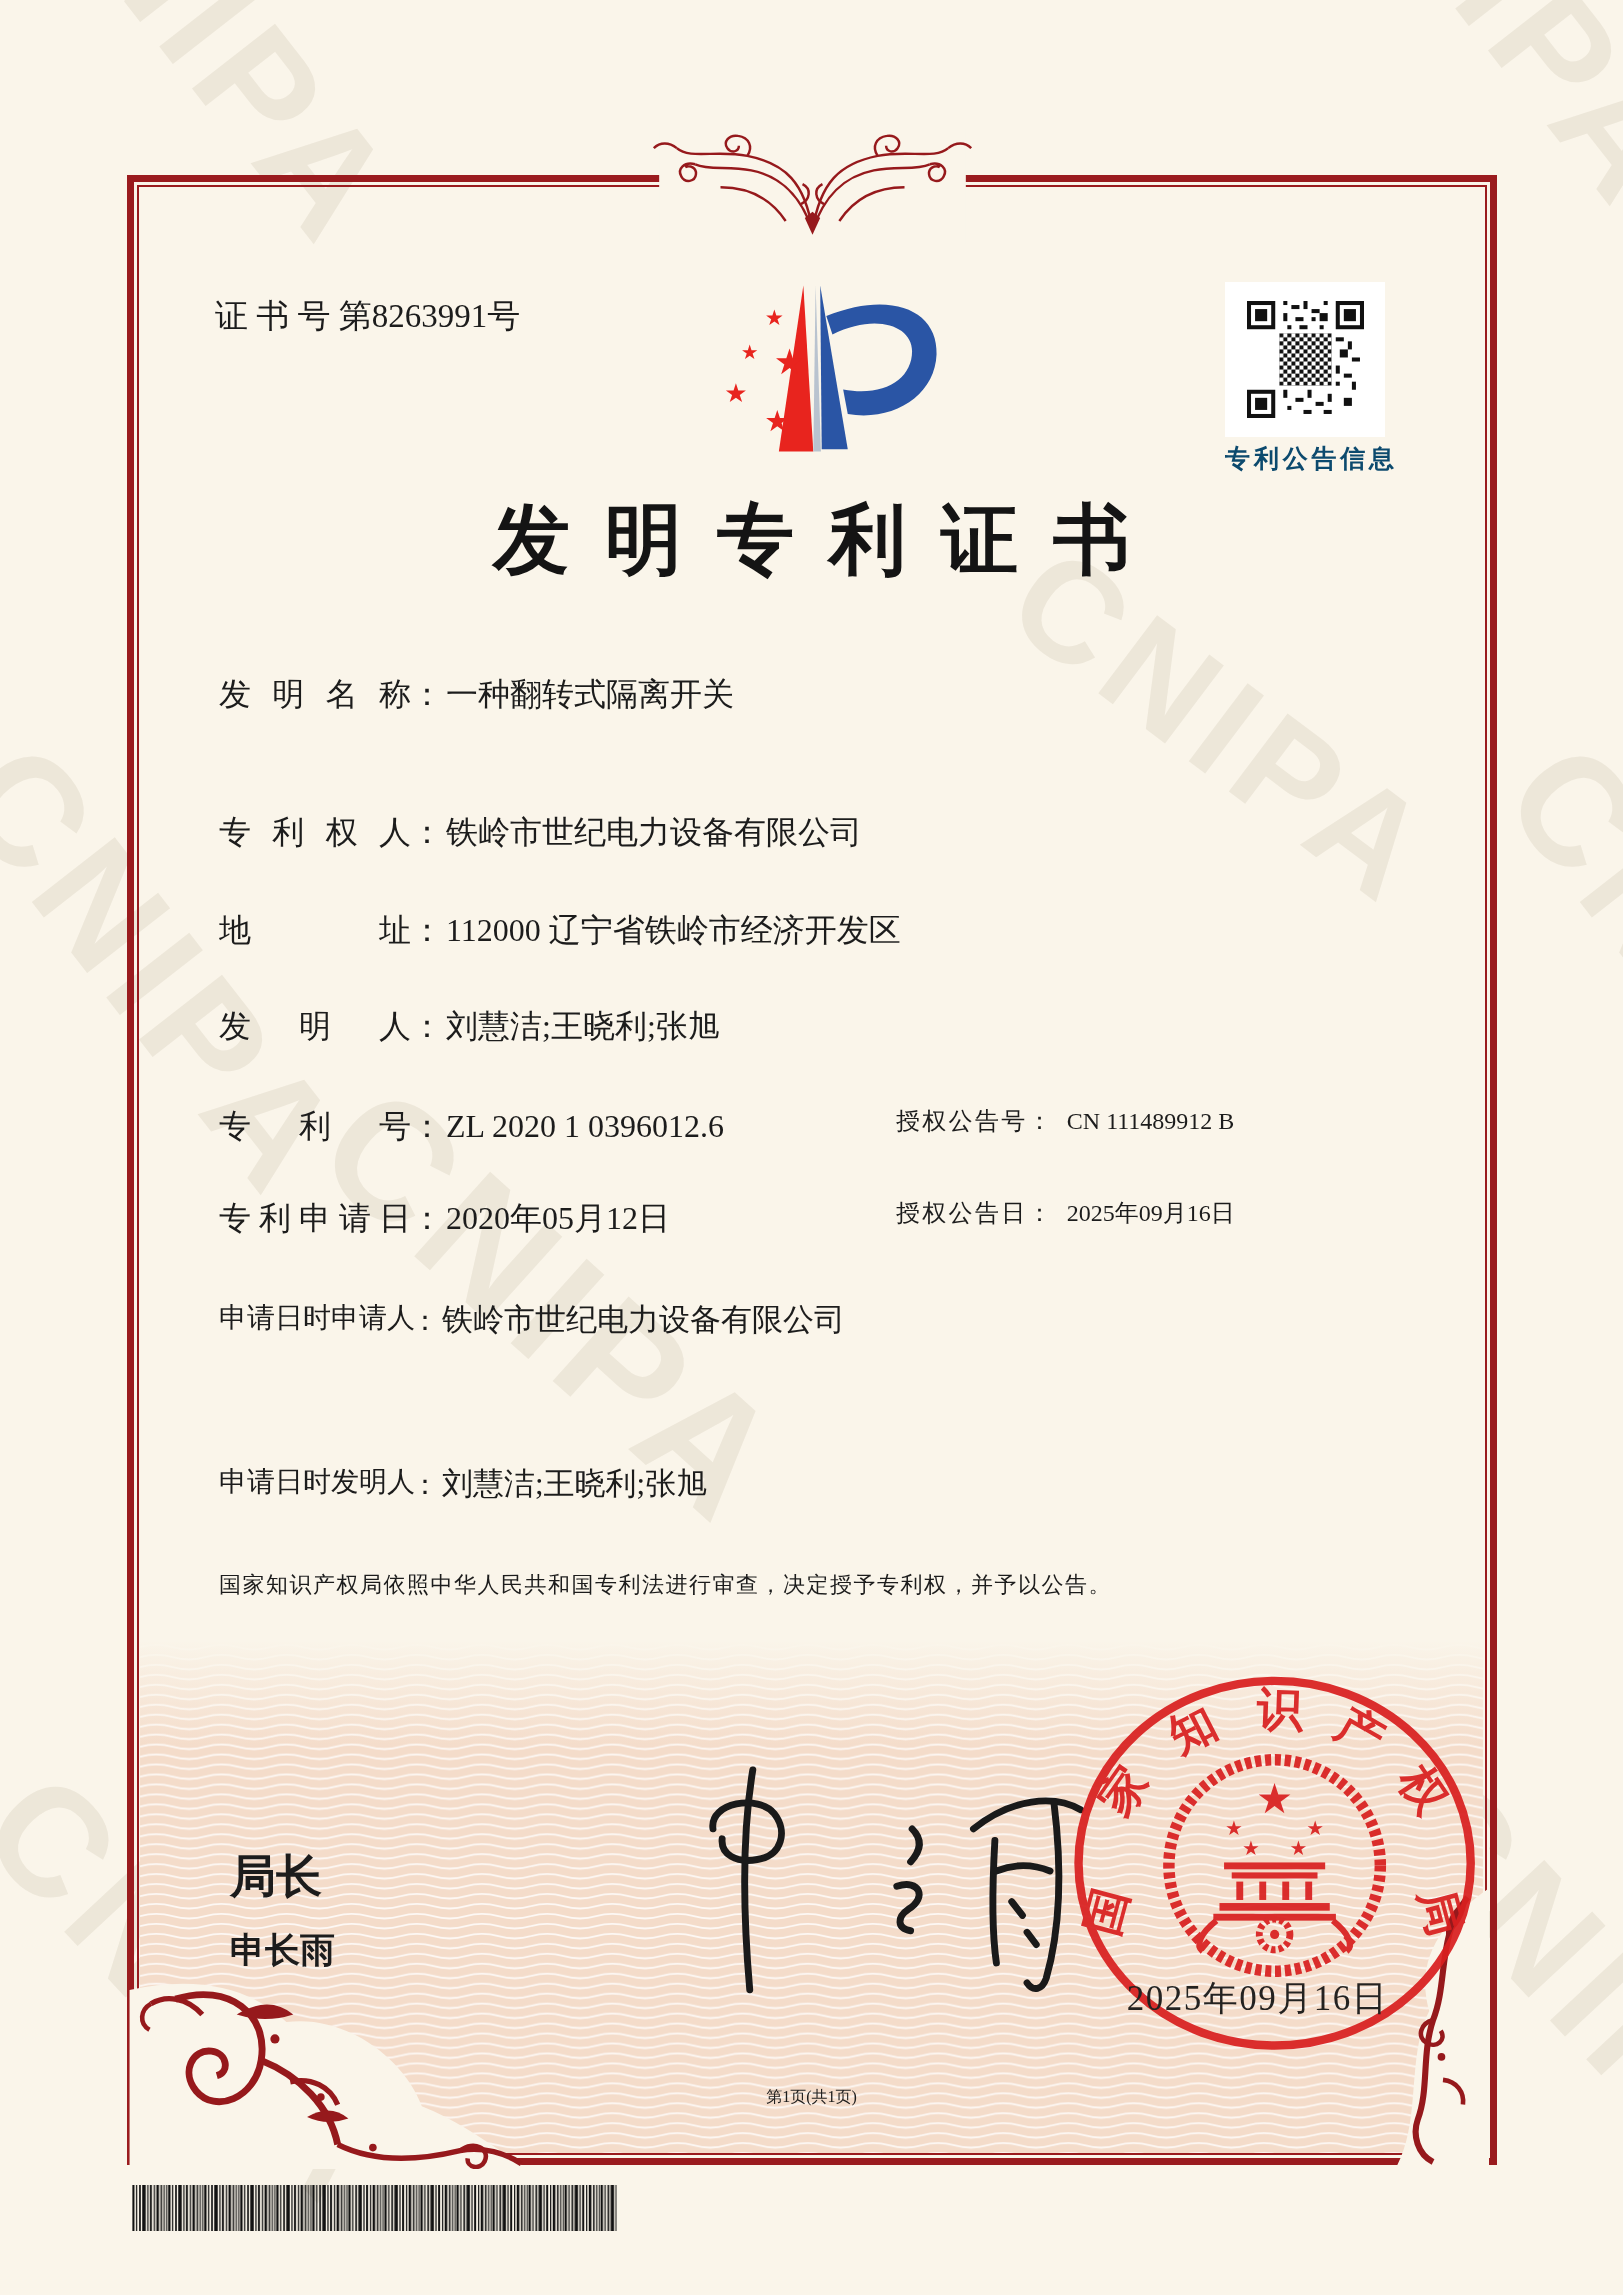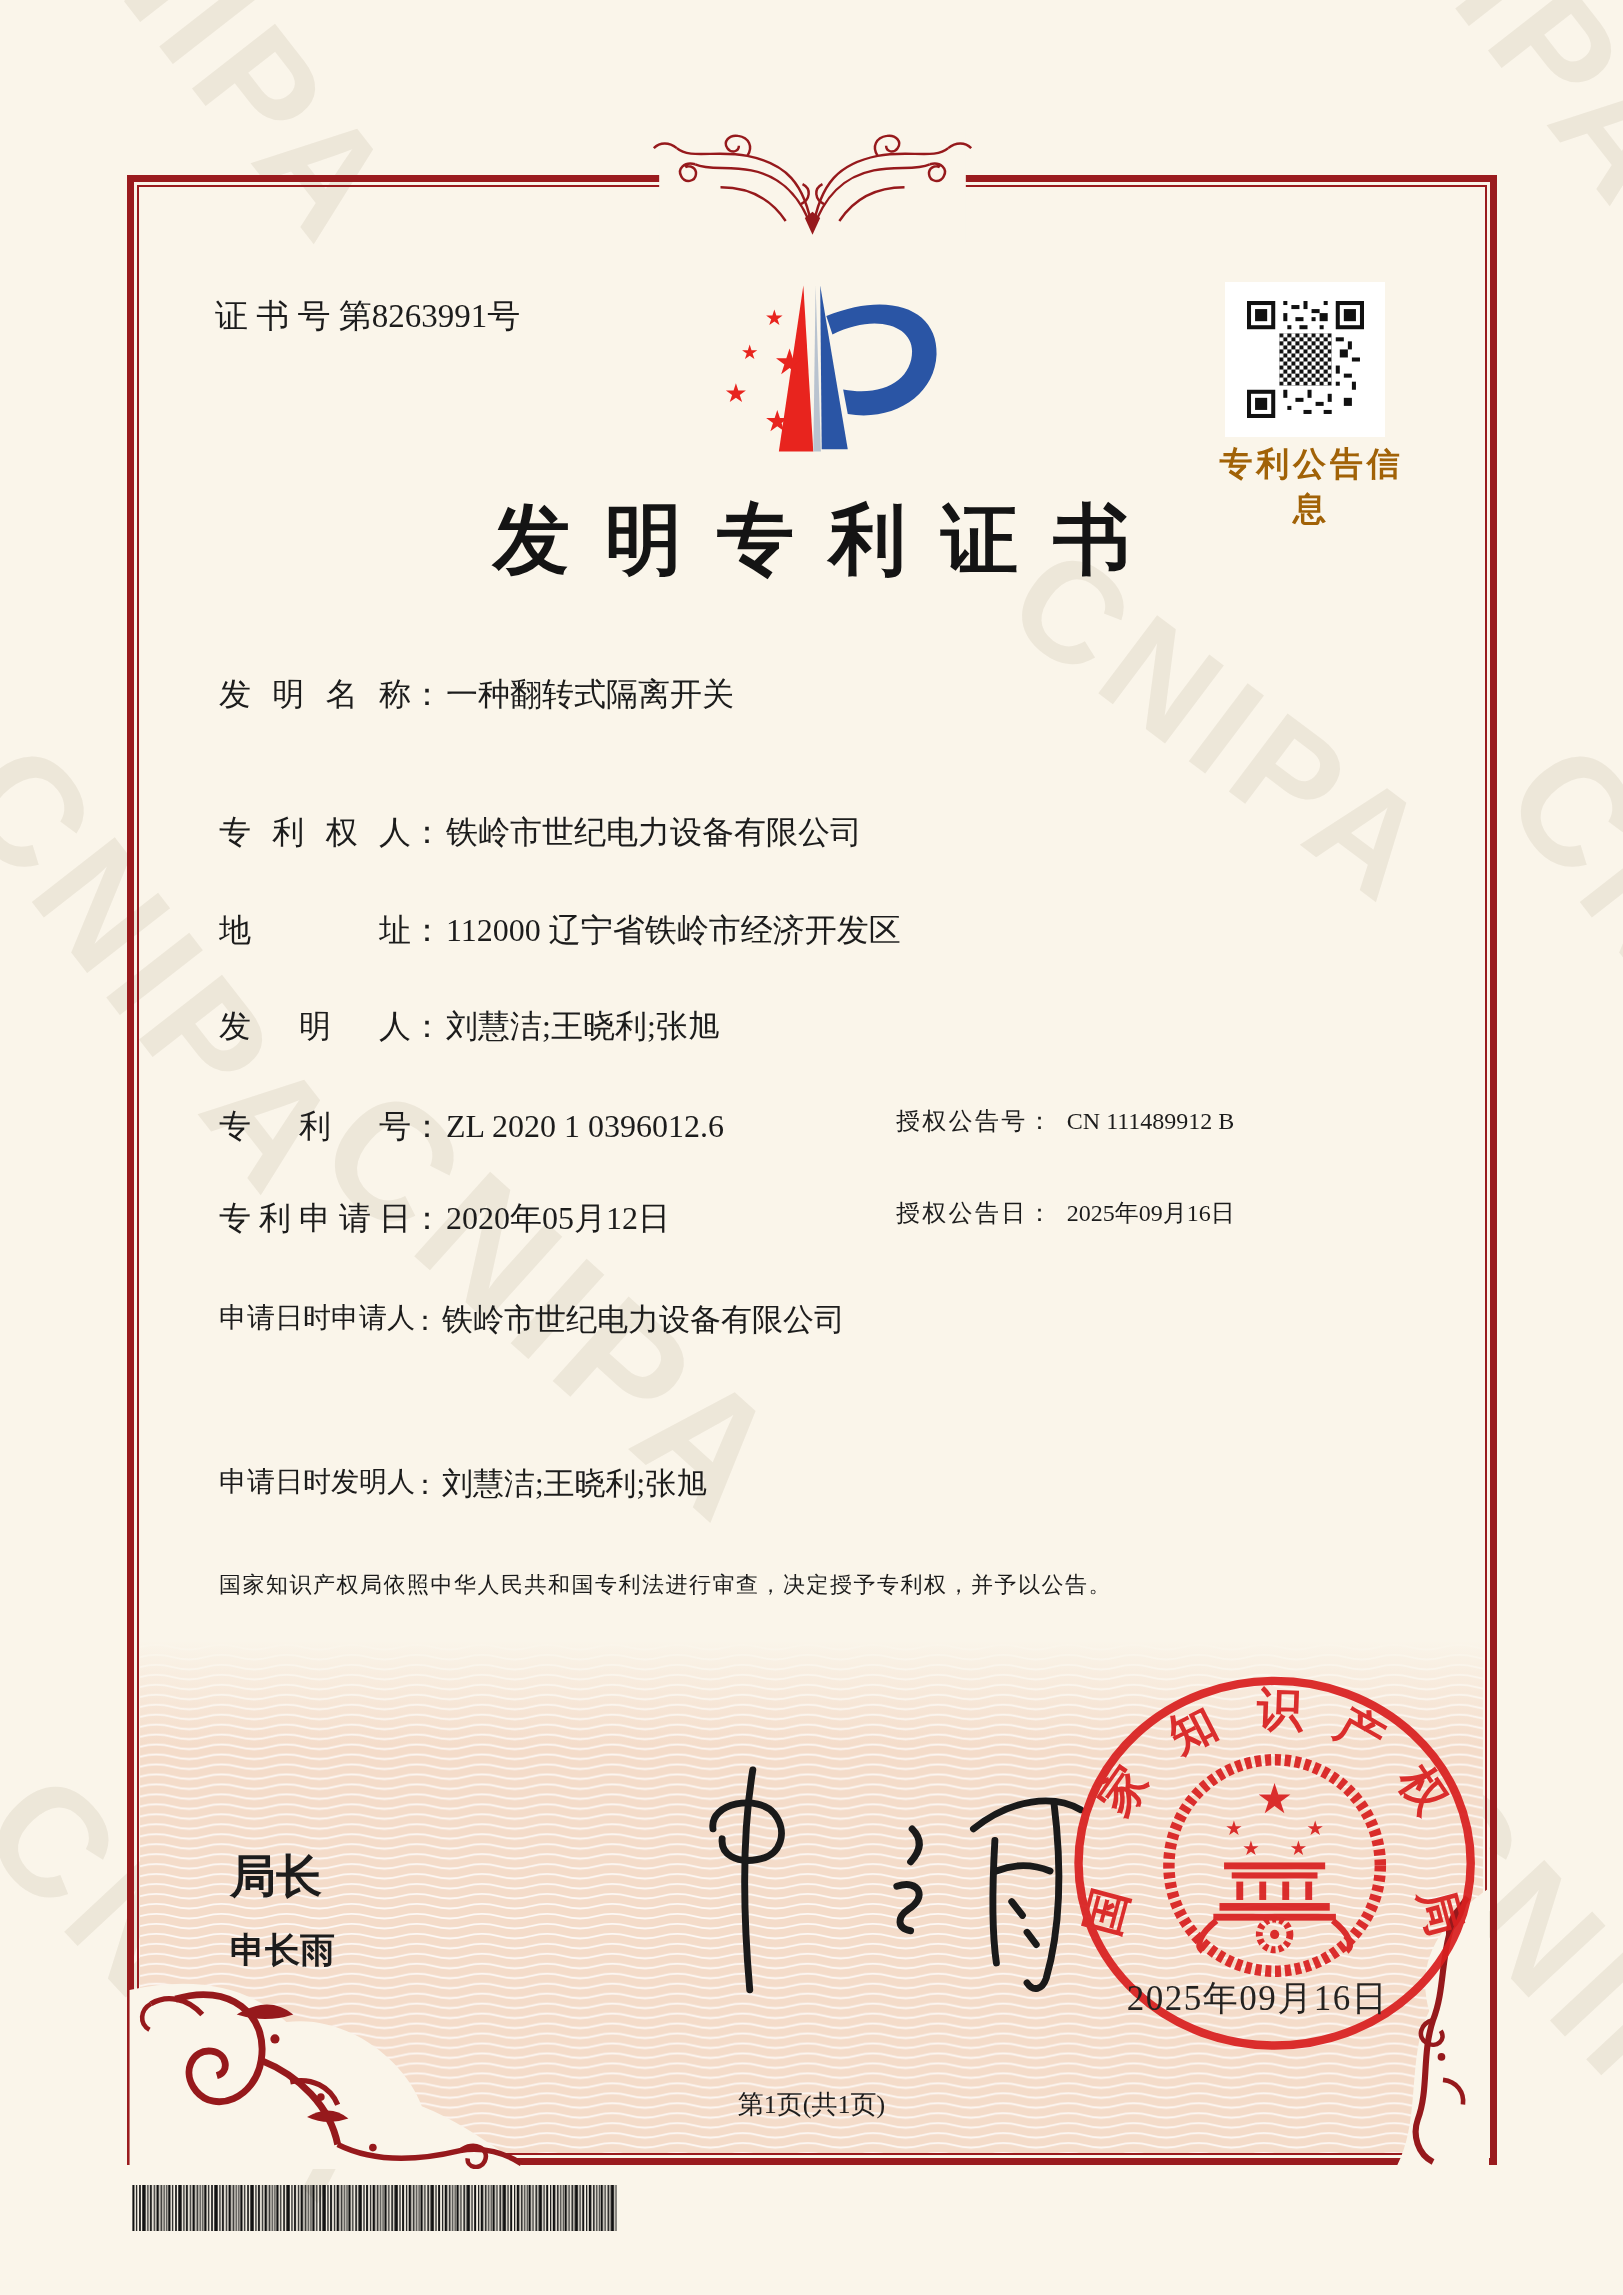--- a/index.html
+++ b/index.html
@@ -14,22 +14,22 @@
   
   .frame{position:absolute;left:127px;top:175px;width:1370px;height:1990px;box-sizing:border-box;
       border:7px solid #9a1b1e;z-index:3;}
   .frame .inner{position:absolute;left:3.1px;top:3.1px;right:3.1px;bottom:3.1px;border:2.3px solid #9a1b1e;}
   .orn{position:absolute;z-index:4;}
   
   .certno{position:absolute;left:215px;top:294px;font-size:33px;z-index:5;}
   .logo{position:absolute;left:713px;top:270px;z-index:5;}
   .qrbox{position:absolute;left:1225px;top:282px;width:160px;height:155px;background:#fff;z-index:5;
       display:flex;align-items:center;justify-content:center;}
-  .qrlabel{position:absolute;left:1204px;top:442px;width:215px;text-align:center;font-size:33px;
-      font-weight:600;color:#a16207;letter-spacing:3.8px;z-index:5;}
+  .qrlabel{position:absolute;left:1204px;top:442px;width:215px;text-align:center;font-size:25px;
+      font-weight:600;color:#0c4a6e;letter-spacing:3.8px;z-index:5;}
   .title{position:absolute;left:0;right:0;top:489px;text-align:center;font-size:77px;color:#141414;
       letter-spacing:35px;text-indent:35px;font-weight:700;z-index:5;}
   
   .frow{position:absolute;left:219px;white-space:nowrap;font-size:32px;z-index:5;}
   .flabel{display:inline-block;width:192px;text-align:justify;text-align-last:justify;vertical-align:top;}
   .fcolon{display:inline-block;}
   .fvalue{display:inline-block;margin-left:3px;}
   .r1{top:673px}.r2{top:811px}.r3{top:909px}.r4{top:1005px}.r5{top:1105px}.r6{top:1197px}
   .r7{top:1299px}.r8{top:1463px}
   .small{font-size:28px;}
@@ -47,21 +47,21 @@
   .dirname{position:absolute;left:230px;top:1927px;font-size:35px;z-index:5;
       font-family:"Liberation Sans","DejaVu Sans",sans-serif;font-weight:600;}
   .sig{position:absolute;left:667px;top:1756px;z-index:6;}
   
   .seal{position:absolute;left:1066px;top:1674px;width:418px;height:383px;z-index:6;opacity:.93;}
   .seal svg.ring{position:absolute;left:0;top:0;}
   .sealchar{position:absolute;font-size:46px;font-weight:700;color:#d92020;z-index:7;}
   .sealdate{position:absolute;left:23px;top:301px;width:337px;text-align:center;font-size:35px;
       color:#141414;letter-spacing:1.5px;z-index:8;}
   
-  .pageno{position:absolute;left:0;right:0;top:2087px;text-align:center;font-size:26px;z-index:5;}
+  .pageno{position:absolute;left:0;right:0;top:2087px;text-align:center;font-size:16px;z-index:5;}
   .barcode{position:absolute;left:132px;top:2185px;z-index:5;}
 </style>
 </head>
 <body>
 
 <div id="page">
 
   <span class="wm" style="left:-54px;top:-69px;transform:rotate(52deg);">CNIPA</span>
   <span class="wm" style="left:1242px;top:-107px;transform:rotate(52deg);">CNIPA</span>
   <span class="wm" style="left:981px;top:644px;transform:rotate(37deg);font-size:142px;">CNIPA</span>

